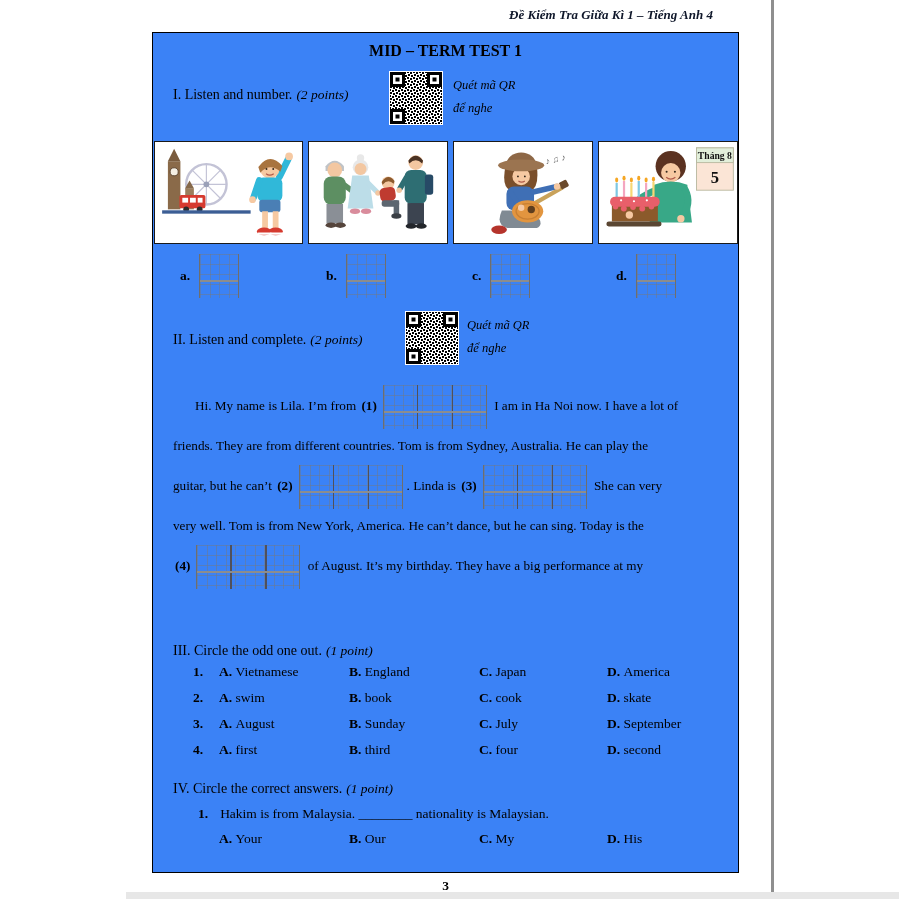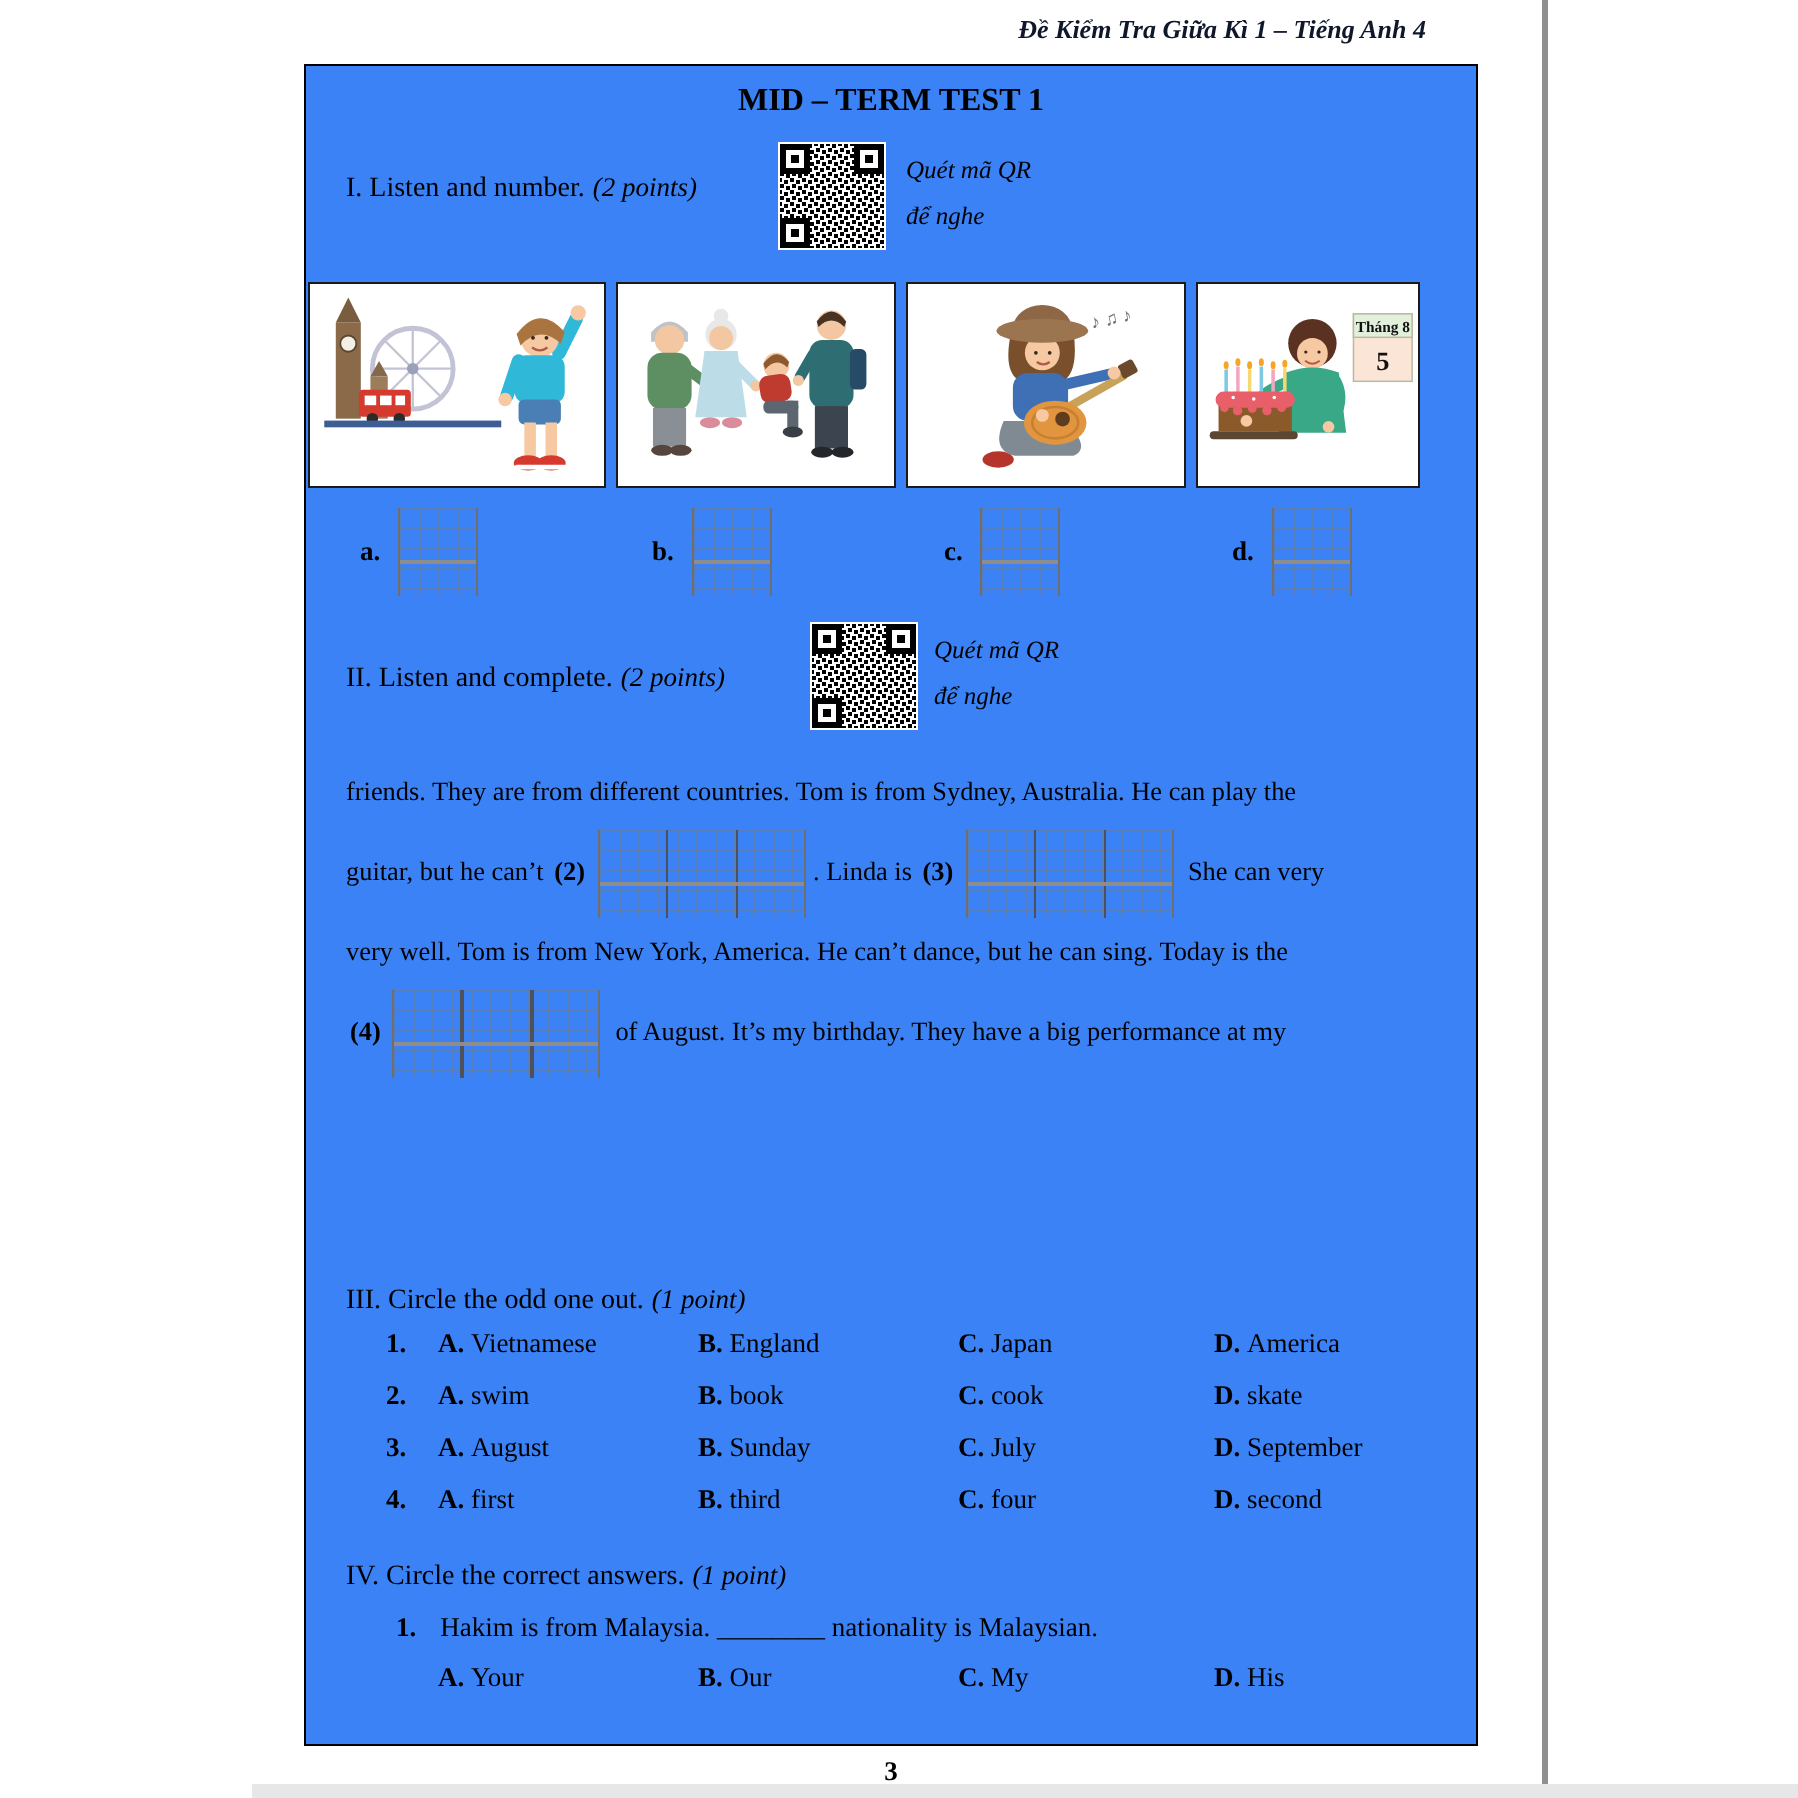--- a/index.html
+++ b/index.html
@@ -20,21 +20,21 @@
   #sec4-heading{top:746px}
   .qr{position:absolute;width:54px;height:54px}
   #qr1{left:236px;top:38px}
   #qr2{left:252px;top:278px}
   .qrcap{position:absolute;font-style:italic;font-size:12.5px;line-height:23px}
   #qrcap1{left:300px;top:41px}
   #qrcap2{left:314px;top:281px}
   .imgrow{position:absolute;left:1px;top:108px;display:flex;gap:5px}
   .imgbox{height:103px;border:1.5px solid #1a1a1a;background:#fff;overflow:hidden}
   .imgbox svg{display:block;width:100%;height:100%}
-  .i1{width:149px}.i2{width:140px}.i3{width:140px}.i4{width:112px}
+  .i1{width:149px}.i2{width:140px}.i3{width:140px}.i4{width:140px}
   .ansrow{position:absolute;top:221px;left:0;width:100%;height:48px}
   .ansunit{position:absolute;top:0;display:flex;align-items:center;gap:9px}
   .ansunit b{font-size:13.5px}
   .ansunit:nth-child(1){left:27px}.ansunit:nth-child(2){left:173px}
   .ansunit:nth-child(3){left:319px}.ansunit:nth-child(4){left:463px}
   .wgrid{display:inline-block;vertical-align:middle;position:relative;width:40px;height:44px;
     border-left:1.5px solid #6e6e6e;border-right:1.5px solid #6e6e6e;
     background-image:
       repeating-linear-gradient(to right,rgba(120,120,120,.45) 0 1px,transparent 1px 9.6px),
       repeating-linear-gradient(to bottom,rgba(120,120,120,.45) 0 1px,transparent 1px 10px)}
@@ -278,20 +278,21 @@
     </div>
     <svg class="qr" id="qr2">
         <use href="#qrsym"></use>
       </svg>
     <div class="qrcap" id="qrcap2">
       <div>Quét mã QR</div>
       <div>để nghe</div>
     </div>
 
     <div class="para">
+        <div class="pline has-grid indent"><span>Hi. My name is Lila. I’m from </span><b class="blank-label">(1)</b><span class="wgrid wide"></span><span> I am in Ha Noi now. I have a lot of</span></div>
         <div class="pline"><span>friends. They are from different countries. Tom is from Sydney, Australia. He can play the</span></div>
         <div class="pline has-grid"><span>guitar, but he can’t </span><b class="blank-label">(2)</b><span class="wgrid wide"></span><span>. Linda is </span><b class="blank-label">(3)</b><span class="wgrid wide"></span><span> She can very</span></div>
         <div class="pline"><span>very well. Tom is from New York, America. He can’t dance, but he can sing. Today is the</span></div>
         <div class="pline has-grid"><b class="blank-label">(4)</b><span class="wgrid wide"></span><span> of August. It’s my birthday. They have a big performance at my</span></div>
       </div>
 
     <div class="secrow" id="sec3-heading">
       <span class="heading">III. Circle the odd one out.</span>
       <span class="points">(1 point)</span>
     </div>

